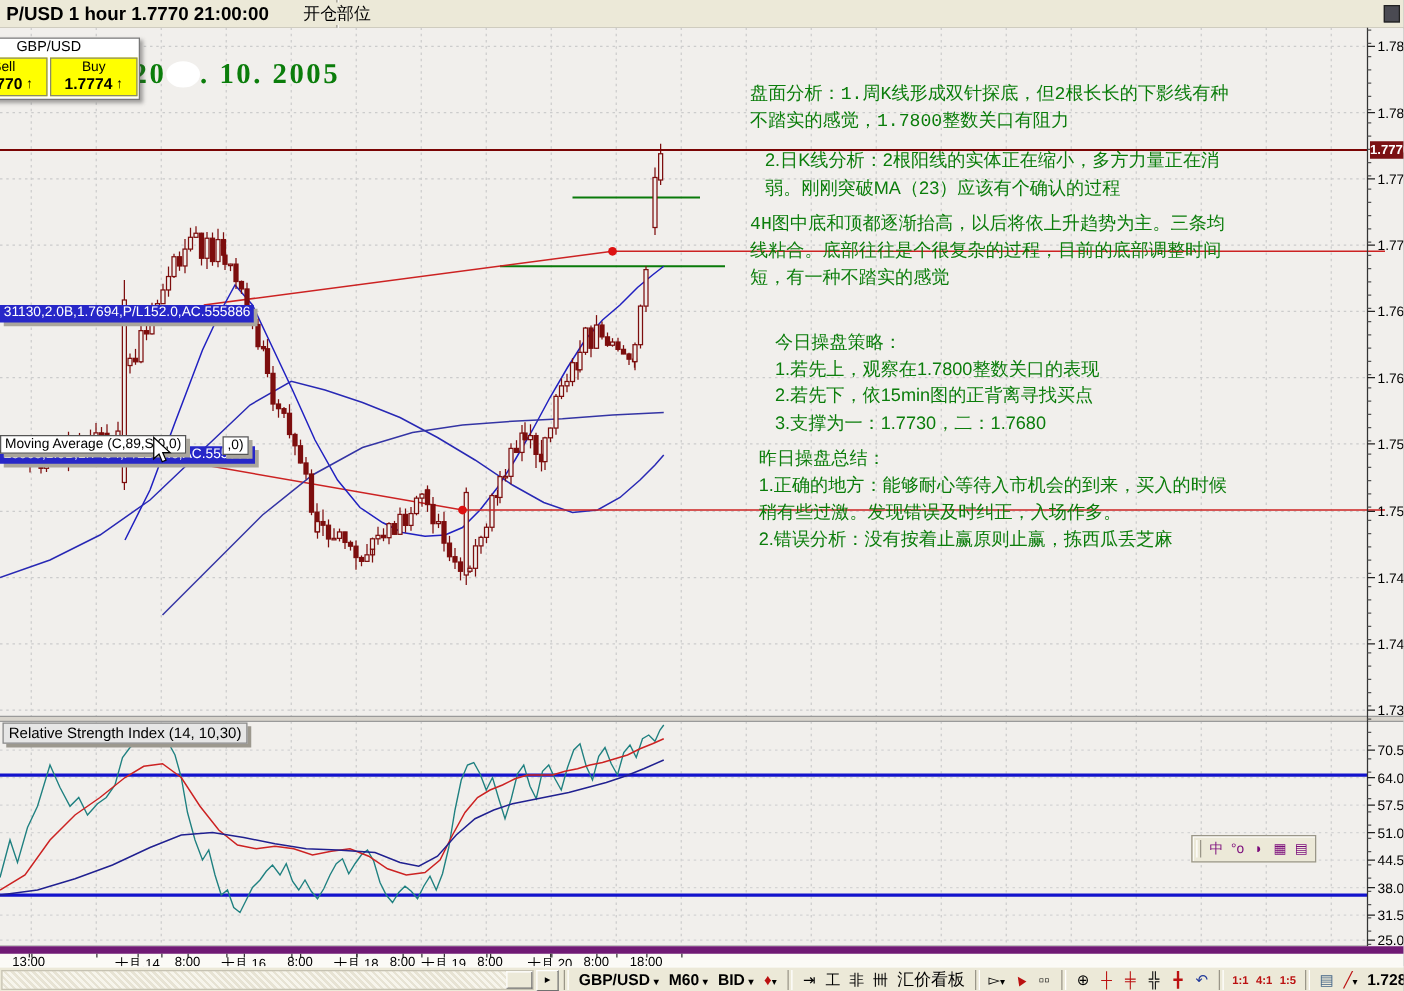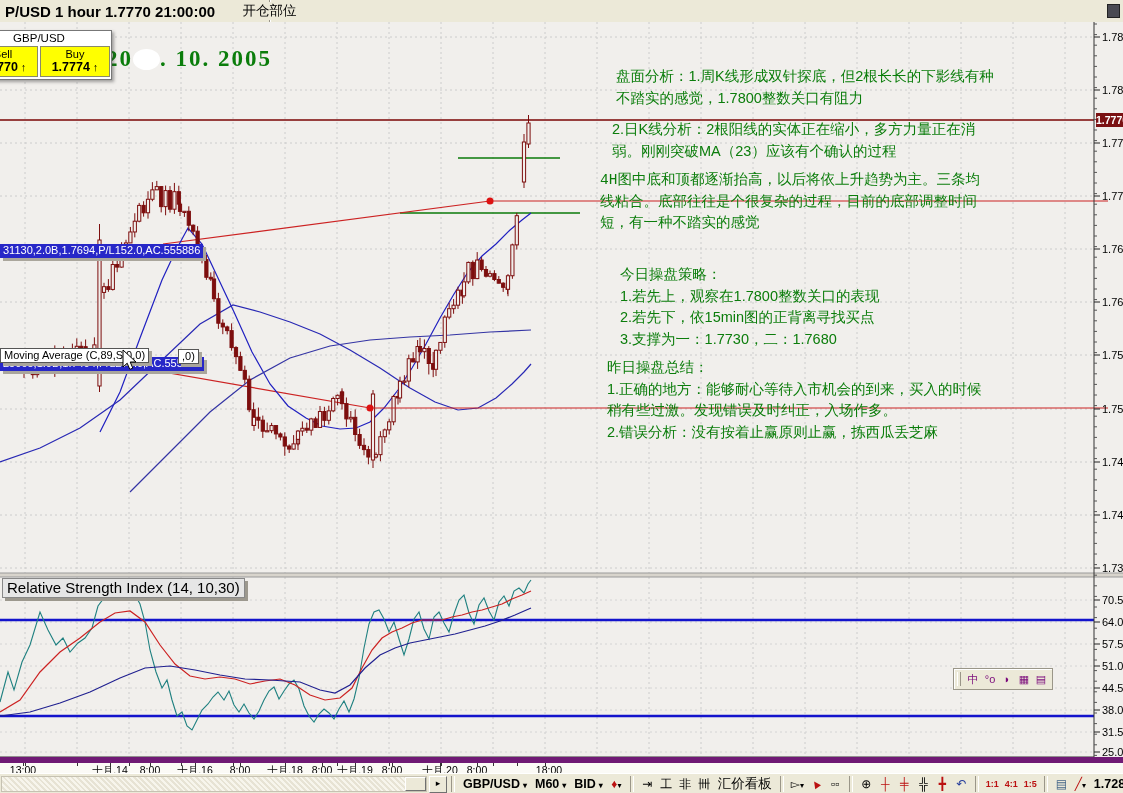--- a/index.html
+++ b/index.html
@@ -25,21 +25,21 @@
   .qarr{font-size:11px;font-weight:normal;}
   #datenote{position:absolute;left:106px;top:24px;color:#0b7d0b;z-index:4;
             font-family:"Liberation Serif",serif;font-weight:bold;font-size:23px;letter-spacing:2px;white-space:nowrap;}
   #dateblob{display:inline-block;width:27px;height:21px;background:#ffffff;border-radius:50%;vertical-align:-4px;}
   .anno{position:absolute;color:#0b7d0b;font-size:14.5px;line-height:21.5px;white-space:pre-line;z-index:3;}
   .poslabel{position:absolute;left:0;background:#2727c8;color:#fff;font-size:11px;line-height:13px;
             padding:0 3px 1px 3px;white-space:nowrap;box-shadow:3px 3px 0 #aaa69c;z-index:4;}
   .wtooltip{position:absolute;background:#ffffff;border:1px solid #555;color:#000;font-size:11px;line-height:12px;
             padding:0 3px 1px 3px;white-space:nowrap;box-shadow:3px 3px 0 #aaa69c;z-index:4;}
   #rsilabel{position:absolute;left:2px;top:556px;background:#e6e6e6;border:1px solid #888;color:#000;
-            font-size:15px;padding:0 4px 1px 4px;box-shadow:3px 3px 0 #9c988e;z-index:4;white-space:nowrap;}
+            font-size:12px;padding:0 4px 1px 4px;box-shadow:3px 3px 0 #9c988e;z-index:4;white-space:nowrap;}
   #pricetag{position:absolute;left:1096px;top:91px;width:27px;height:14px;background:#7b1113;color:#fff;
             font-size:10.5px;font-weight:bold;text-align:center;line-height:14px;z-index:4;}
   #rsitools{position:absolute;left:953px;top:646px;height:20px;display:flex;align-items:center;gap:1px;
             background:#ece9d8;border:1px solid #9a9688;box-shadow:inset 1px 1px 0 #fff;padding:0 3px;z-index:4;}
   .grip{width:2px;height:14px;border-left:1px solid #fff;border-right:1px solid #9a9688;margin-right:3px;}
   .rsit{width:16px;height:16px;color:#7b0b7b;font-size:11px;text-align:center;line-height:16px;cursor:pointer;}
   #cursorsvg{position:absolute;left:0;top:0;overflow:visible;z-index:6;}
   
   #timeaxis{position:absolute;top:757px;left:0;width:1123px;height:15px;background:#fbfaf6;
             border-top:6px solid #701a75;font-size:10.5px;color:#000;}
@@ -562,21 +562,21 @@
               <span>1.7774</span>
               <span class="qarr">↑</span>
             </div>
         </div>
       </div>
     </div>
 
     <div id="datenote"><span>20</span><span id="dateblob"></span><span>. 10. 2005</span></div>
 
     <div id="annos">
-        <div class="anno" style="left: 616px; top: 44px;">盘面分析：1.周K线形成双针探底，但2根长长的下影线有种
+        <div class="anno" style="left: 600px; top: 44px; font-family: Liberation Mono, monospace;">盘面分析：1.周K线形成双针探底，但2根长长的下影线有种
 不踏实的感觉，1.7800整数关口有阻力</div>
         <div class="anno" style="left: 612px; top: 97px;">2.日K线分析：2根阳线的实体正在缩小，多方力量正在消
 弱。刚刚突破MA（23）应该有个确认的过程</div>
         <div class="anno" style="left: 600px; top: 148px; font-family: Liberation Mono, monospace;">4H图中底和顶都逐渐抬高，以后将依上升趋势为主。三条均
 线粘合。底部往往是个很复杂的过程，目前的底部调整时间
 短，有一种不踏实的感觉</div>
         <div class="anno" style="left: 620px; top: 242px;">今日操盘策略：
 1.若先上，观察在1.7800整数关口的表现
 2.若先下，依15min图的正背离寻找买点
 3.支撑为一：1.7730，二：1.7680</div>
@@ -635,21 +635,21 @@
       <div class="tlabel" style="left: 322px;">8:00</div>
       <div class="ttick" style="left: 355px;"></div>
       <div class="tlabel" style="left: 355px;">十月.19</div>
       <div class="ttick" style="left: 392px;"></div>
       <div class="tlabel" style="left: 392px;">8:00</div>
       <div class="ttick" style="left: 440px;"></div>
       <div class="tlabel" style="left: 440px;">十月.20</div>
       <div class="ttick" style="left: 477px;"></div>
       <div class="tlabel" style="left: 477px;">8:00</div>
       <div class="ttick" style="left: 517px;"></div>
-      <div class="tlabel" style="left: 517px; margin-left: 32px;">18:00</div>
+      <div class="tlabel" style="left: 517px;">18:00</div>
     </div>
 
   <div id="statusbar">
     <div id="hscroll">
         <div id="hthumb"></div>
       </div>
     <div class="tbtn">▸</div>
     <div class="tbsep"></div>
     <div class="tbtxt">
         <span>GBP/USD</span>

